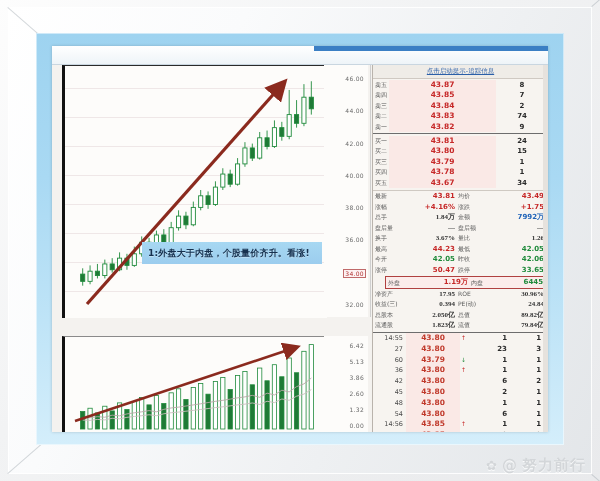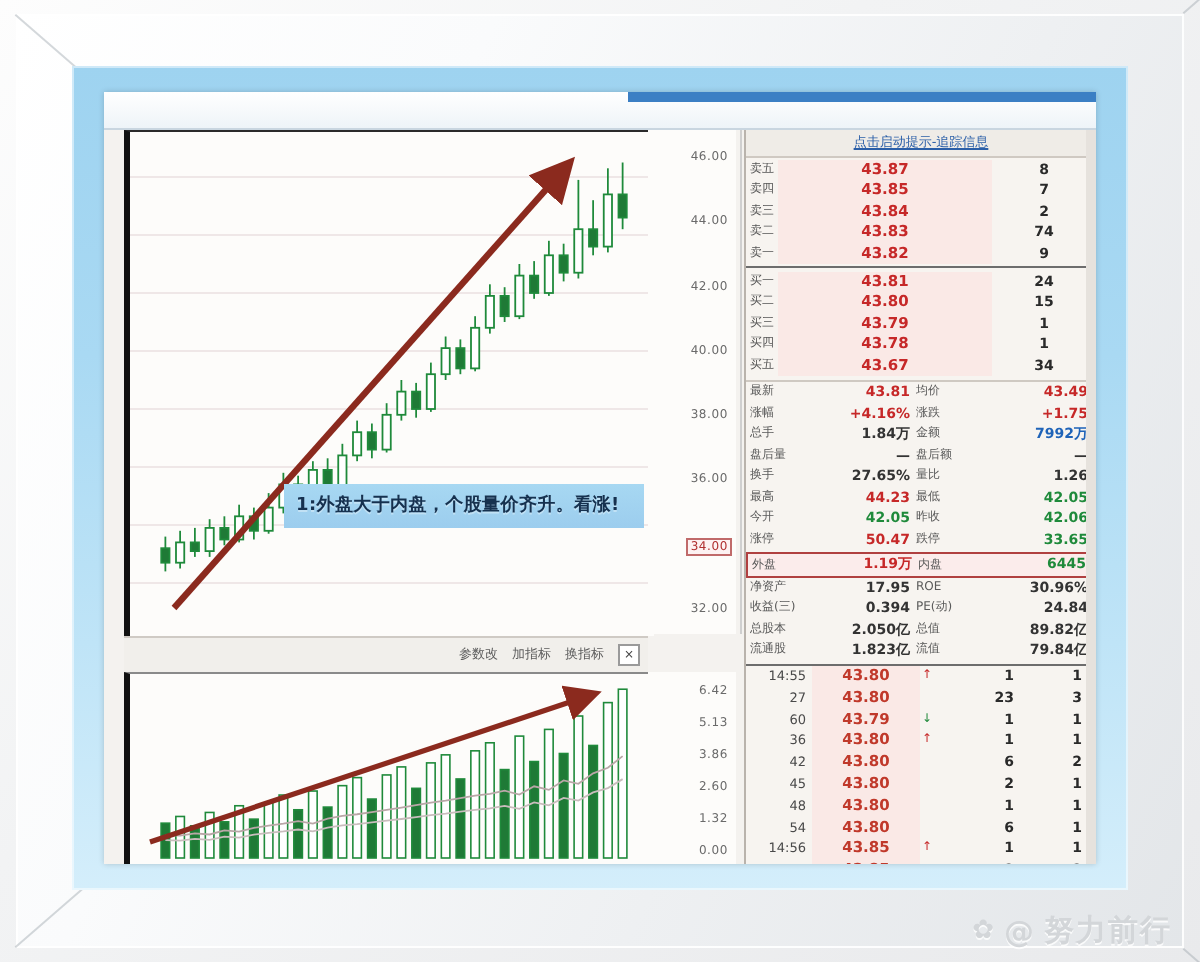--- a/index.html
+++ b/index.html
@@ -128,23 +128,23 @@
 
   .stats{border-top:1px solid #cfc9c2;margin-top:2px;}
   .srow{
     display:flex;align-items:center;height:10.6px;line-height:10.6px;
   }
   .srow .k{width:26px;font-size:6px;color:#5a5a5a;padding-left:2px;}
   .srow .v{width:54px;text-align:right;font-size:7px;font-weight:bold;padding-right:3px;}
   .srow .k2{width:26px;font-size:6px;color:#5a5a5a;}
   .srow .v2{flex:1;text-align:right;font-size:7px;font-weight:bold;padding-right:4px;}
   .red{color:#c62828;} .green{color:#1f8a3b;} .blue{color:#1f63b8;}
-  .dark{color:#333;}
+  .dark{color:#333;font-family:Liberation Serif, serif;}
   .srow.hl{
-    border:1px solid #b04040;background:#fbeceb;height:11px;line-height:11px;
+    border:1px solid #b04040;background:#fbeceb;height:11px;line-height:11px;margin-left:12px;
   }
 
   .ticks{border-top:1px solid #6d6d6d;margin-top:1px;}
   .trow{
     display:flex;align-items:flex-start;height:10.8px;line-height:10.8px;
   }
   .trow .t{width:30px;text-align:right;font-size:6.5px;color:#4a4a4a;padding-right:3px;}
   .trow .p{
     width:54px;text-align:center;font-weight:bold;font-size:7.5px;
     background:#fae9e6;color:#c0392b;
@@ -279,26 +279,20 @@
           <div class="tick" style="top: 106.857px;">40.00</div>
           <div class="tick" style="top: 139.143px;">38.00</div>
           <div class="tick" style="top: 171.429px;">36.00</div>
           <div class="tick hl" style="top: 203.714px;">34.00</div>
           <div class="tick" style="top: 236px;">32.00</div>
         </div>
       <div class="vrule"></div>
 
       <div class="annot">1:外盘大于内盘，个股量价齐升。看涨!</div>
 
-      <div class="voltool">
-        <span class="vt">参数改</span>
-        <span class="vt">加指标</span>
-        <span class="vt">换指标</span>
-        <span class="vbox">×</span>
-      </div>
 
       <div class="volwrap">
         <svg class="candles" id="svg-vol" viewBox="0 0 262 96" preserveAspectRatio="none">
             <rect x="15.54875" y="74.58566978193146" width="4.2775" height="17.41433021806854" stroke="#1f8a3b" stroke-width="0.8" fill="#1f7a36"></rect>
             <rect x="22.92375" y="71.23676012461058" width="4.2775" height="20.76323987538941" stroke="#1f8a3b" stroke-width="0.8" fill="#ffffff"></rect>
             <rect x="30.29875" y="75.92523364485982" width="4.2775" height="16.074766355140188" stroke="#1f8a3b" stroke-width="0.8" fill="#1f7a36"></rect>
             <rect x="37.67375" y="69.22741433021807" width="4.2775" height="22.77258566978193" stroke="#1f8a3b" stroke-width="0.8" fill="#ffffff"></rect>
             <rect x="45.04875" y="73.91588785046729" width="4.2775" height="18.08411214953271" stroke="#1f8a3b" stroke-width="0.8" fill="#1f7a36"></rect>
             <rect x="52.42375" y="65.8785046728972" width="4.2775" height="26.121495327102803" stroke="#1f8a3b" stroke-width="0.8" fill="#ffffff"></rect>
             <rect x="59.79875" y="72.57632398753894" width="4.2775" height="19.42367601246106" stroke="#1f8a3b" stroke-width="0.8" fill="#1f7a36"></rect>
@@ -427,21 +421,21 @@
               <span class="v2 blue">7992万</span>
             </div>
             <div class="srow">
               <span class="k">盘后量</span>
               <span class="v dark">—</span>
               <span class="k2">盘后额</span>
               <span class="v2 dark">—</span>
             </div>
             <div class="srow">
               <span class="k">换手</span>
-              <span class="v dark">27.65%</span>
+              <span class="v dark">3.67%</span>
               <span class="k2">量比</span>
               <span class="v2 dark">1.26</span>
             </div>
             <div class="srow">
               <span class="k">最高</span>
               <span class="v red">44.23</span>
               <span class="k2">最低</span>
               <span class="v2 green">42.05</span>
             </div>
             <div class="srow">

